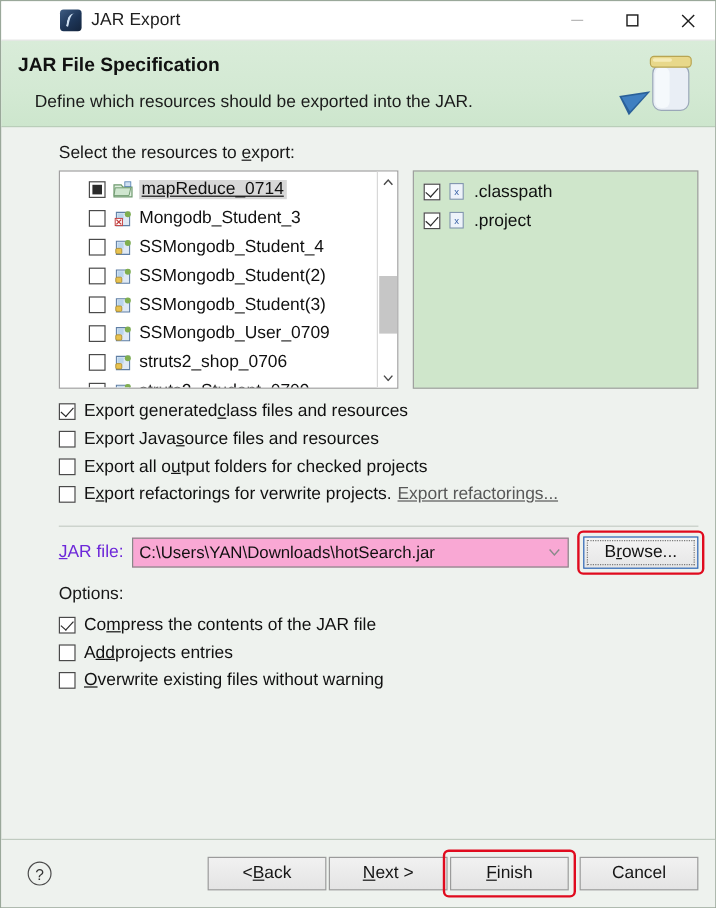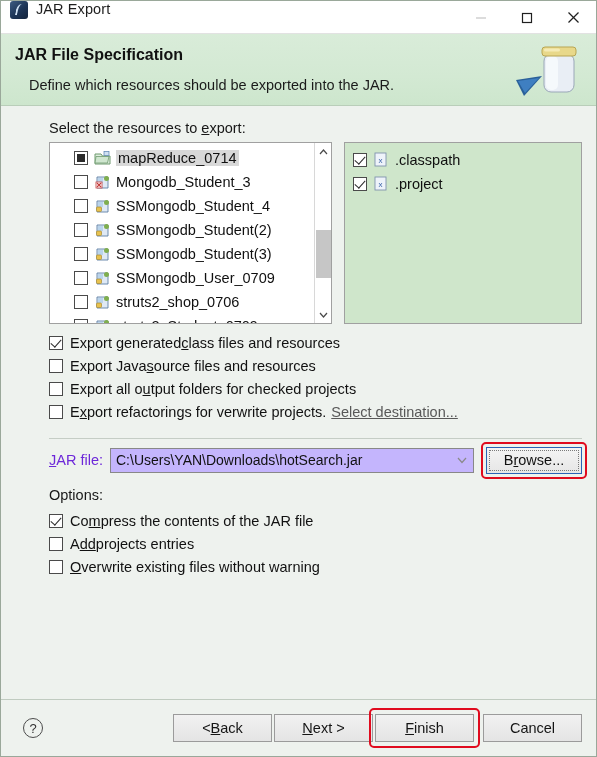--- a/index.html
+++ b/index.html
@@ -13,22 +13,23 @@
     background: #eef2ee;
     position: relative;
     border: 1px solid #9aa89a;
   }
 
   
   #titlebar {
     height: 33px;
     background: #ffffff;
     display: flex;
-    align-items: flex-start;
+    align-items: center;
     border-bottom: 1px solid #e2e2e2;
+    padding-left: 40px;
   }
   #app-icon {
     width: 18px; height: 18px;
     margin-left: 9px; margin-right: 8px;
     border-radius: 3px;
     background: linear-gradient(140deg, #3e5c82 0%, #1d3557 55%, #14243c 100%);
     position: relative;
     flex: 0 0 auto;
   }
   #app-icon::before {
@@ -128,20 +129,21 @@
     height: 24px;
     padding-left: 24px;
     font-size: 14.5px;
     color: #101010;
     white-space: nowrap;
   }
   #right-pane .row { padding-left: 4px; }
   .row.selected .label-text {
     background: #d8d8d8;
     padding: 0 2px;
+    text-decoration: underline;
   }
 
   
   .cb {
     width: 14px; height: 14px;
     border: 1px solid #4a4a4a;
     background: #fff;
     flex: 0 0 auto;
     margin-right: 6px;
     position: relative;
@@ -223,21 +225,21 @@
     display: flex;
     align-items: center;
     margin-top: 7px;
     height: 28px;
   }
   #jar-label { font-size: 14.5px; color: #6d28d9; margin-right: 7px; }
   #combo {
     flex: 1 1 auto;
     height: 25px;
     border: 1px solid #888;
-    background: #c4b5fd;
+    background: #f9a8d4;
     display: flex;
     align-items: center;
     padding: 0 0 0 5px;
     font-size: 14px;
     color: #111;
     max-width: 388px;
   }
   #combo-value { flex: 1 1 auto; }
   #combo-arrow {
     width: 22px; height: 23px;
@@ -520,21 +522,21 @@
       <div class="cb"></div>
       <span>Export all o</span>
         <span class="u">u</span>
         <span>tput folders for checked projects</span>
     </div>
     <div class="optline">
       <div class="cb"></div>
       <span>E</span>
         <span class="u">x</span>
         <span>port refactorings for verwrite projects.</span>
-      <span class="link">Select destination...</span>
+      <span class="link">Export refactorings...</span>
     </div>
   </div>
 
   <hr class="sep">
 
 
   <div id="jar-row">
     <span id="jar-label"><span class="u">J</span><span>AR file:</span></span>
     <div id="combo">
       <span id="combo-value" title="C:\Users\YAN\Downloads\hotSearch.jar">C:\Users\YAN\Downloads\hotSearch.jar</span>

